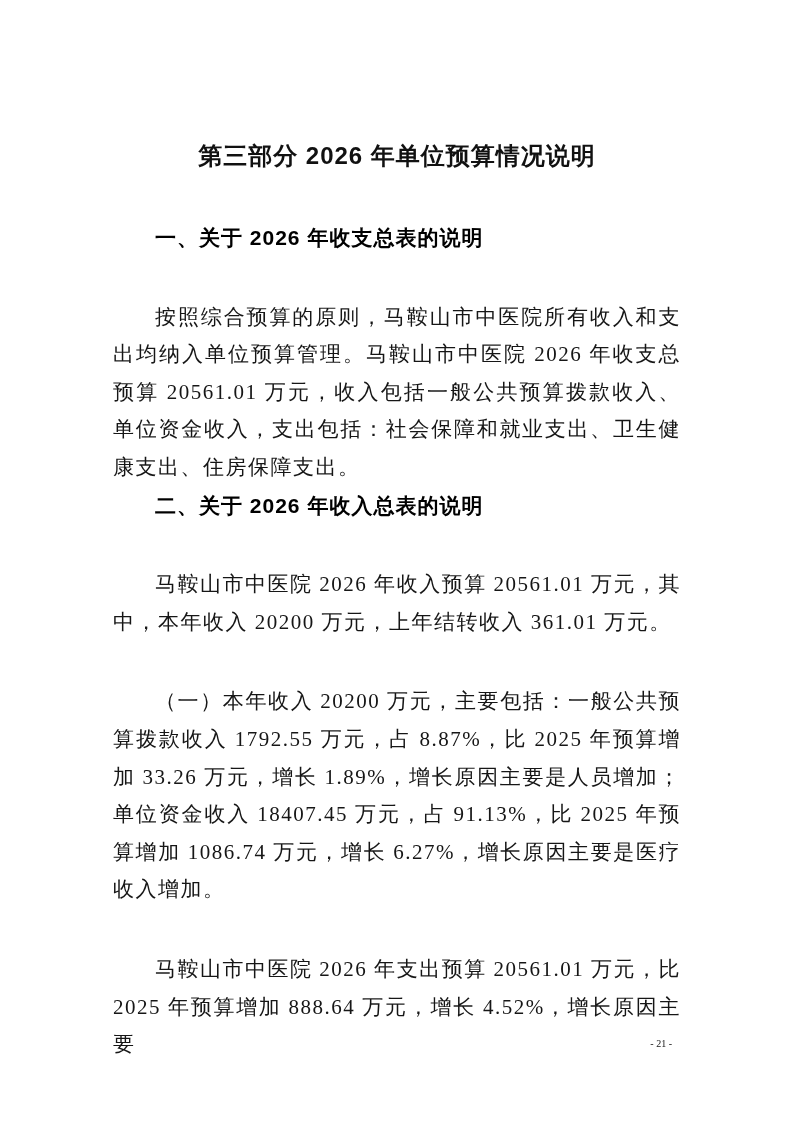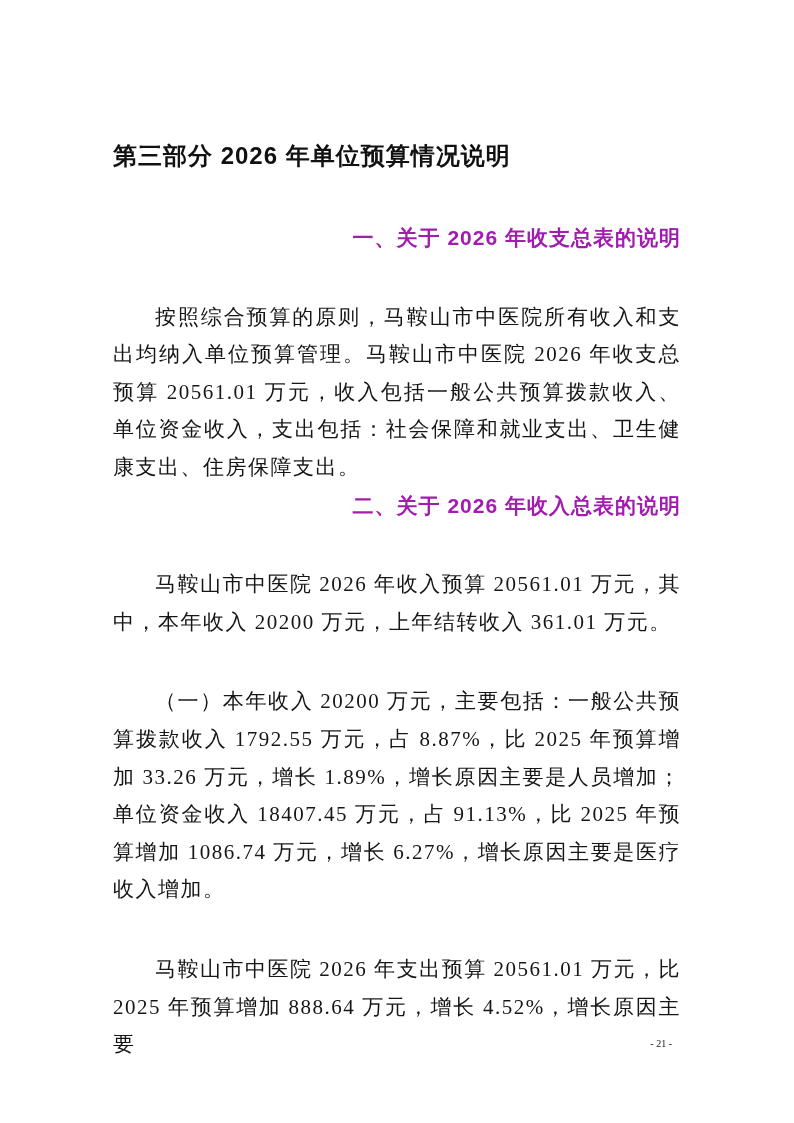--- a/index.html
+++ b/index.html
@@ -21,20 +21,21 @@
     inset: 0;
     background: #ffffff;
     padding: 139px 113px 0 113px;
   }
 
   .doc-title {
     font-family: "Liberation Sans", "DejaVu Sans", sans-serif;
     font-weight: bold;
     font-size: 24px;
     line-height: 34px;
+    text-align: center;
     letter-spacing: 1px;
     color: #111111;
     margin-bottom: 46px;
     white-space: nowrap;
   }
 
   .content {
     font-family: "Liberation Serif", "DejaVu Serif", serif;
     font-size: 21px;
     line-height: 37.6px;
@@ -43,22 +44,22 @@
     color: #161616;
   }
 
   .section-heading {
     font-family: "Liberation Sans", "DejaVu Sans", sans-serif;
     font-weight: bold;
     font-size: 21px;
     line-height: 37.6px;
     text-indent: 2em;
     letter-spacing: 1px;
-    color: #a21caf;
-    text-align: right;
+    color: #000000;
+    text-align: left;
   }
 
   .para {
     text-indent: 2em;
     letter-spacing: 1.5px;
     margin-top: 42px;
   }
 
   .page-footer {
     position: absolute;

